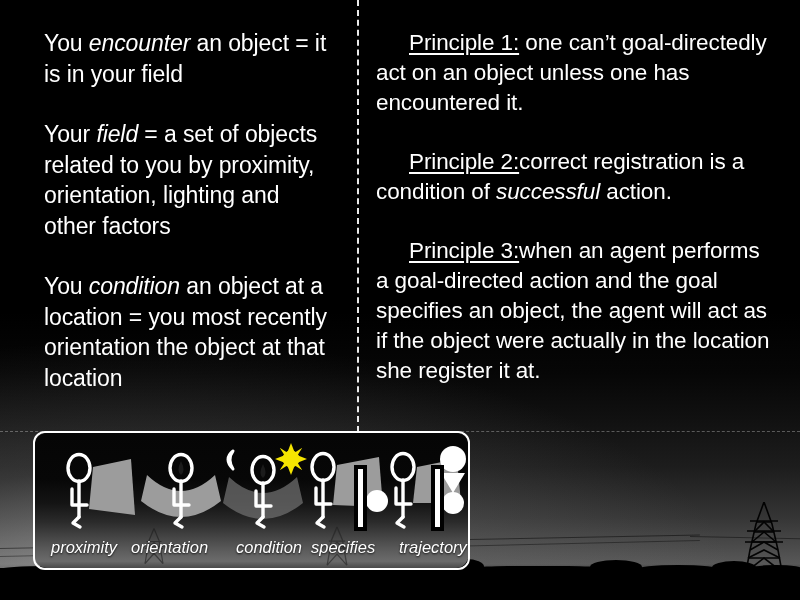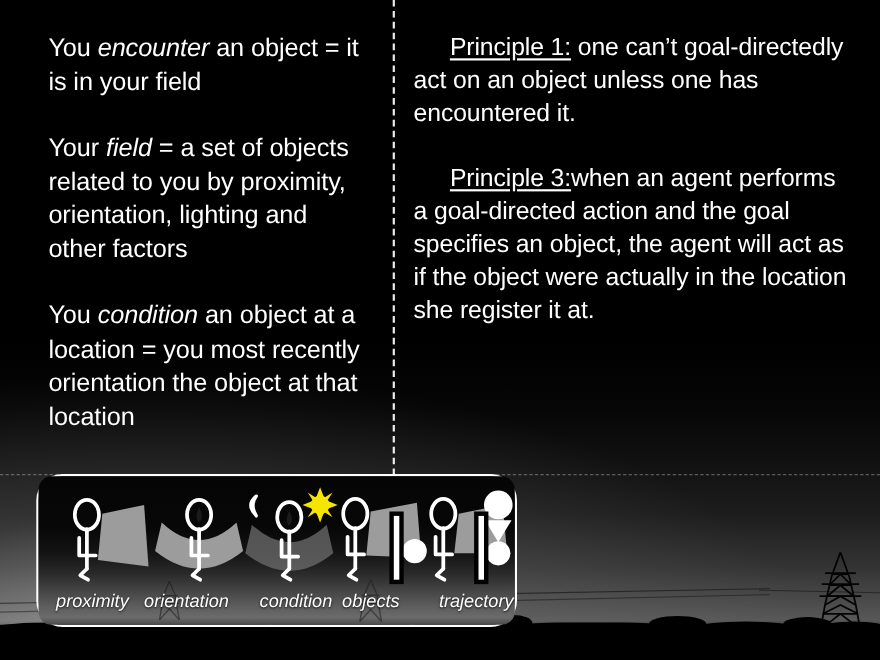--- a/index.html
+++ b/index.html
@@ -62,21 +62,21 @@
     text-rendering:optimizeLegibility;
   }
   .col-right .para{font-size:22.5px;line-height:30px;margin-bottom:29px;}
   .para:last-child{margin-bottom:0;}
   .it{font-style:italic;}
   .u{text-decoration:underline;text-underline-offset:3px;margin-left:33px;}
 
   
   .panel{
     position:absolute;left:33px;top:431px;width:437px;height:139px;
-    border:2px solid #ffffff;border-radius:24px;
+    border:2px solid #ffffff;border-radius:12px;
     box-sizing:border-box;overflow:visible;
   }
   .panel-inner{
     position:absolute;inset:0;border-radius:12px;overflow:hidden;
     background:linear-gradient(to bottom,
       #050505 0%, #070707 34%, #141414 52%, #2b2b2b 66%,
       #474747 78%, #5e5e5e 88%, #6b6b6b 95%, #4a4a4a 100%);
   }
   .panel-pylon{position:absolute;opacity:.55;}
   .icons-row{
@@ -162,20 +162,23 @@
       <span>You </span><span class="it">condition</span><span> an object at a location = you most recently orientation the object at that location</span>
     </p>
   </div>
 
   <div class="col col-right">
 
     <p class="para">
       <span class="u">Principle 1:</span><span> one can’t goal-directedly act on an object unless one has encountered it.</span>
     </p>
 
+    <p class="para">
+      <span class="u">Principle 2:</span><span>correct registration is a condition of </span><span class="it">successful</span><span> action.</span>
+    </p>
 
     <p class="para">
       <span class="u">Principle 3:</span><span>when an agent performs a goal-directed action and the goal specifies an object, the agent will act as if the object were actually in the location she register it at.</span>
     </p>
   </div>
 
   <div class="panel">
     <div class="panel-inner">
 
       <div class="panel-pylon" style="left:108px;top:92px;">
@@ -279,20 +282,20 @@
               <path d="M22 72 L16 78 L23 82"></path>
             </g>
           </svg>
         </div>
       </div>
 
       <div class="labels-row">
         <span class="icon-label" style="left:16px;">proximity</span>
         <span class="icon-label" style="left:96px;">orientation</span>
         <span class="icon-label" style="left:201px;">condition</span>
-        <span class="icon-label" style="left:276px;">objects</span>
+        <span class="icon-label" style="left:276px;">specifies</span>
         <span class="icon-label" style="left:364px;">trajectory</span>
       </div>
 
     </div>
   </div>
 
 </div>
 
 </body></html>

